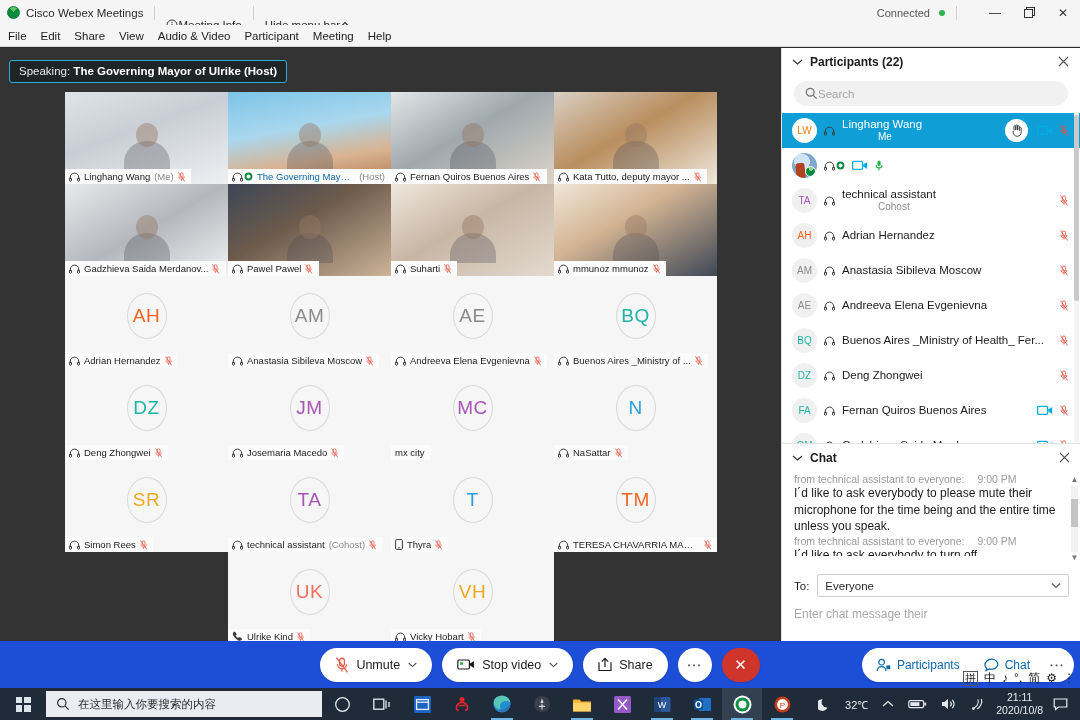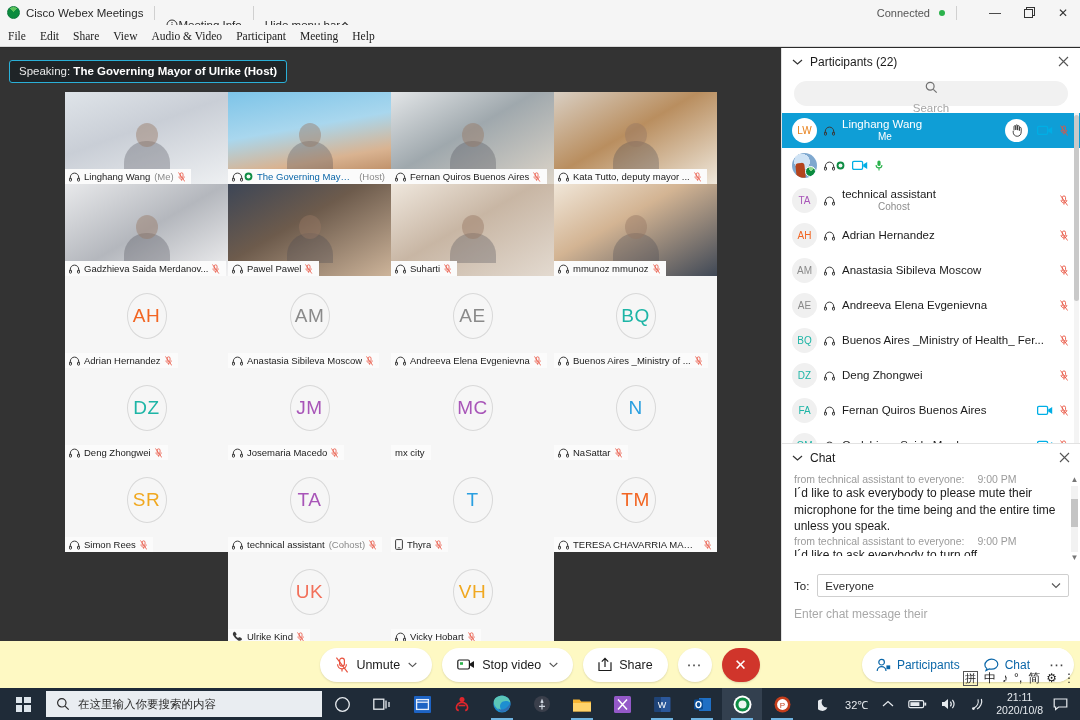--- a/index.html
+++ b/index.html
@@ -30,21 +30,21 @@
   .tb-dot { display: inline-block; width: 6px; height: 6px; border-radius: 50%;
     background: #2bb24c; margin-left: 6px; vertical-align: 1px; }
   .tb-win { display: flex; align-items: center; margin-left: 10px; }
   .tb-win div { width: 34px; height: 25px; display: flex; align-items: center;
     justify-content: center; color: #333; font-size: 12px; }
 
   
   .menubar {
     position: absolute; left: 0; top: 25px; width: 1080px; height: 22px;
     background: #f5f5f5; display: flex; align-items: center;
-    font-size: 11.5px; color: #1b1b1b; border-bottom: 1px solid #d8d8d8; font-family: Liberation Serif, serif;
+    font-size: 11.5px; color: #1b1b1b; border-bottom: 1px solid #d8d8d8;
   }
   .menubar span { padding: 0 7px; }
   .menubar span:first-child { margin-left: 1px; }
 
   
   .stage {
     position: absolute; left: 0; top: 48px; width: 781px; height: 593px;
     background: #333333; overflow: hidden;
   }
   .speaking-pill {
@@ -83,30 +83,30 @@
   .mic-off { color: #e8523f; flex: none; }
   .hs { flex: none; color: #3a3a3a; }
 
   
   .rightcol {
     position: absolute; left: 781px; top: 48px; width: 299px; height: 593px;
     background: #fff; border-left: 1px solid #e2e2e2;
   }
   .panel-head {
     height: 27px; display: flex; align-items: center; padding: 0 8px 0 10px;
-    font-size: 12px; font-weight: normal; color: #1b1b1b; gap: 7px;
+    font-size: 12px; font-weight: bold; color: #1b1b1b; gap: 7px;
   }
   .panel-head .x { margin-left: auto; color: #555; font-size: 13px; padding: 0 3px; }
   .chev { color: #444; font-size: 10px; }
 
   .participants { position: relative; height: 395px; }
   .search-wrap { padding: 6px 12px 7px; }
   .search {
     height: 25px; border-radius: 13px; background: #f1f1f1;
-    display: flex; align-items: center; padding: 0 11px; gap: 8px; flex-direction: column;
+    display: flex; align-items: center; padding: 0 11px; 
   }
   .search .ph { font-size: 11.5px; color: #a6a6a6; }
   .plist { position: relative; height: 353px; overflow: hidden; }
   .prow {
     height: 35px; display: flex; align-items: center; padding: 0 12px 0 10px;
     gap: 7px; position: relative;
   }
   .prow.sel { background: #0f9ed6; }
   .pav {
     width: 25px; height: 25px; border-radius: 50%; flex: none;
@@ -169,21 +169,21 @@
     font-size: 11.5px; color: #2a2a2a;
   }
   .chat-select .cv { flex: 1; }
   .chat-input {
     padding: 10px 12px; font-size: 12px; color: #a8a8a8;
   }
 
   
   .controlbar {
     position: absolute; left: 0; top: 641px; width: 1080px; height: 47px;
-    background: #fef9c3; display: flex; align-items: center;
+    background: #1d4ed8; display: flex; align-items: center;
   }
   .ctr-center { position: absolute; left: 0; right: 0; display: flex;
     justify-content: center; align-items: center; gap: 10px; }
   .cbtn {
     height: 34px; border-radius: 17px; background: #fff;
     display: flex; align-items: center; gap: 7px; padding: 0 15px;
     font-size: 12.5px; color: #1b1b1b; box-shadow: 0 1px 2px rgba(0,0,0,.13);
   }
   .cbtn .ch { font-size: 9px; color: #555; margin-left: 1px; }
   .cbtn.round { width: 34px; padding: 0; justify-content: center;

